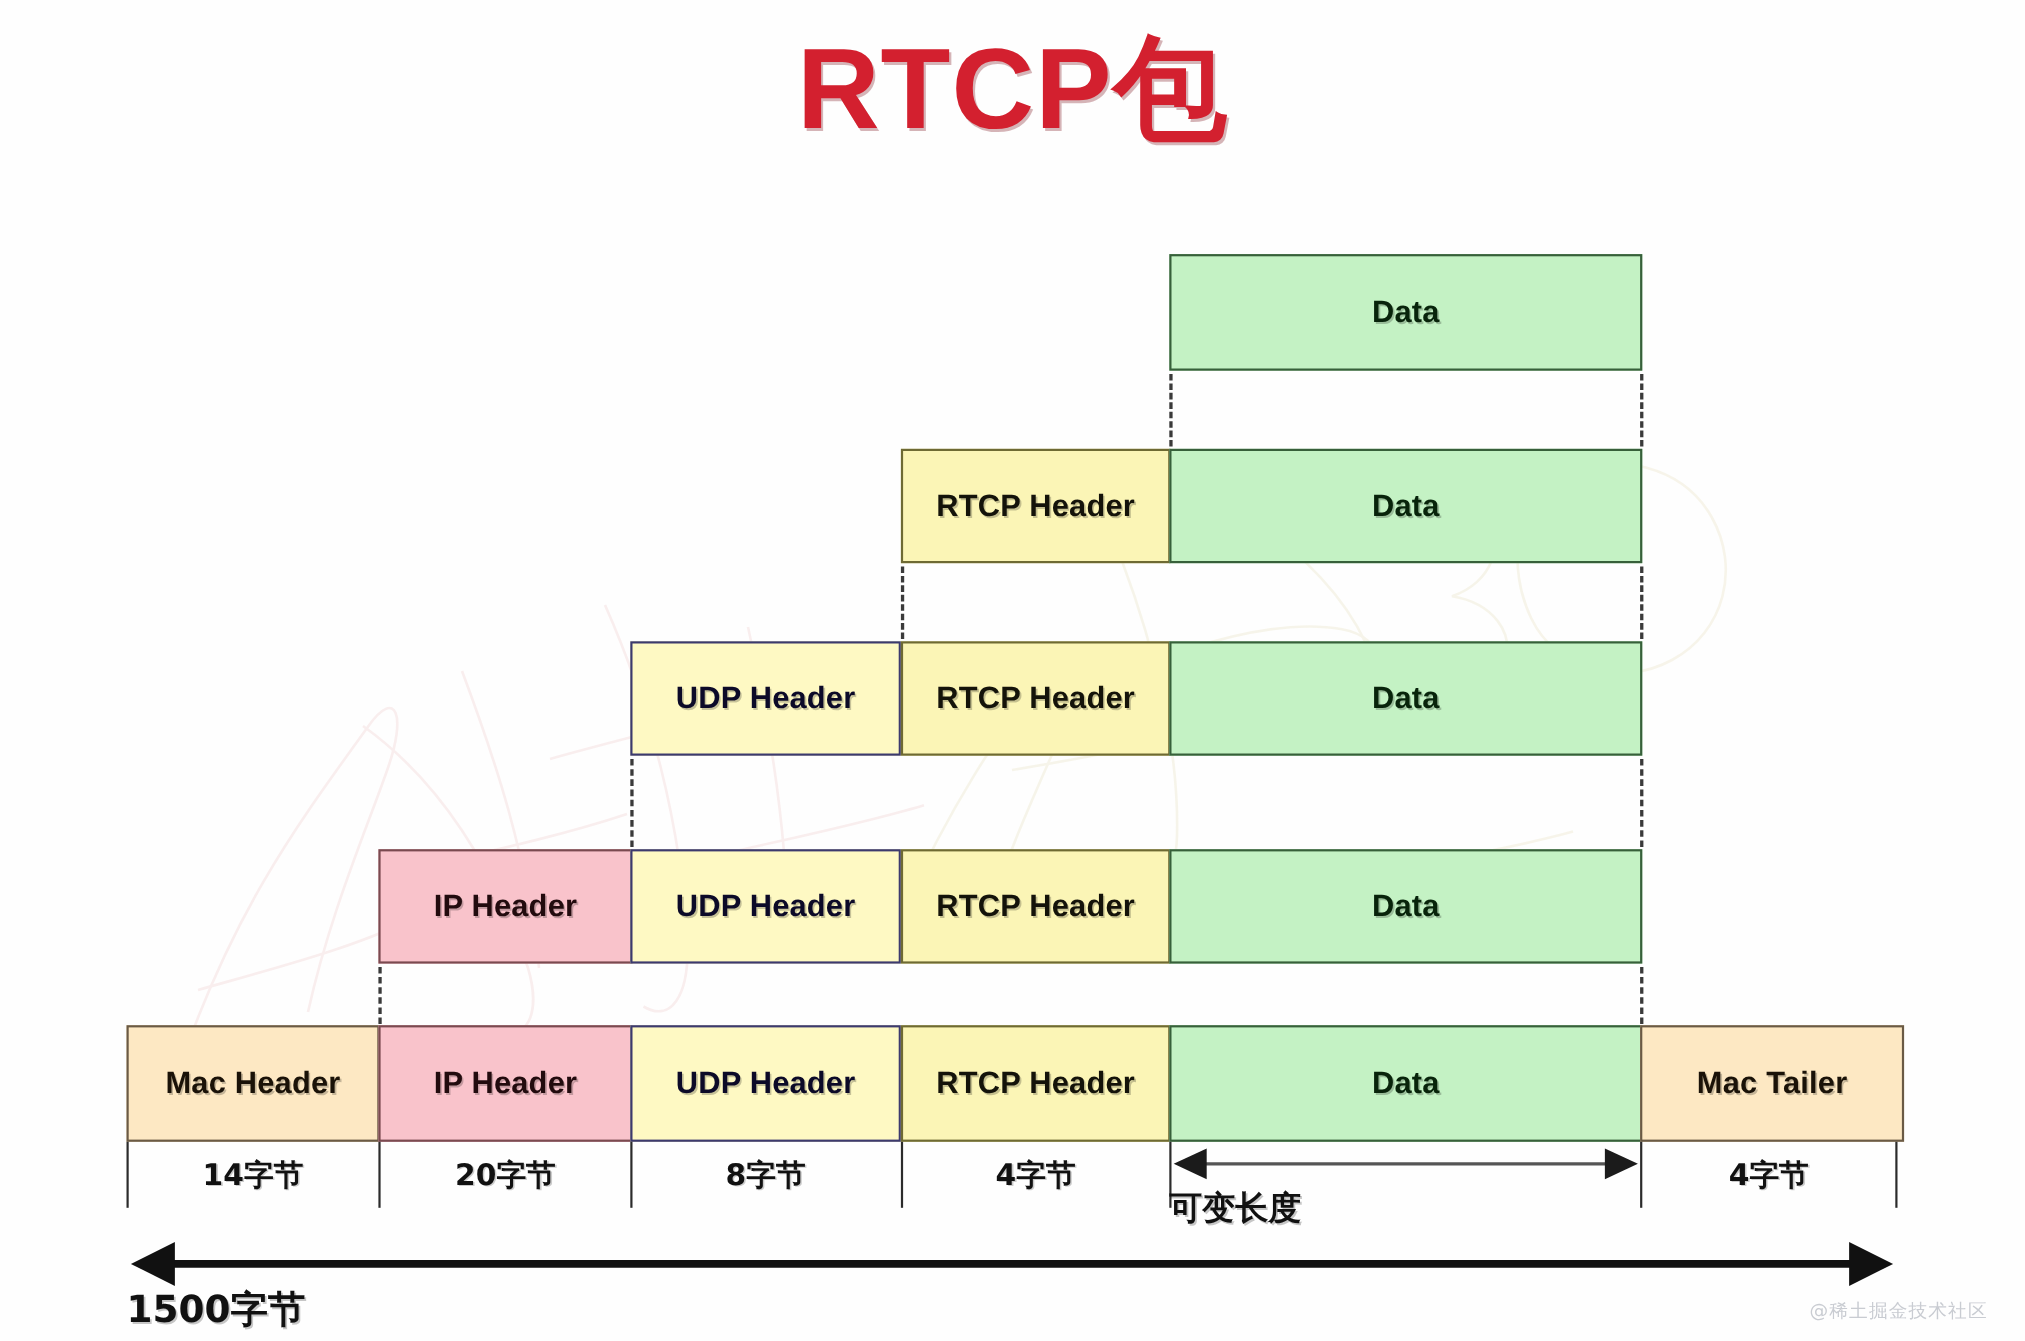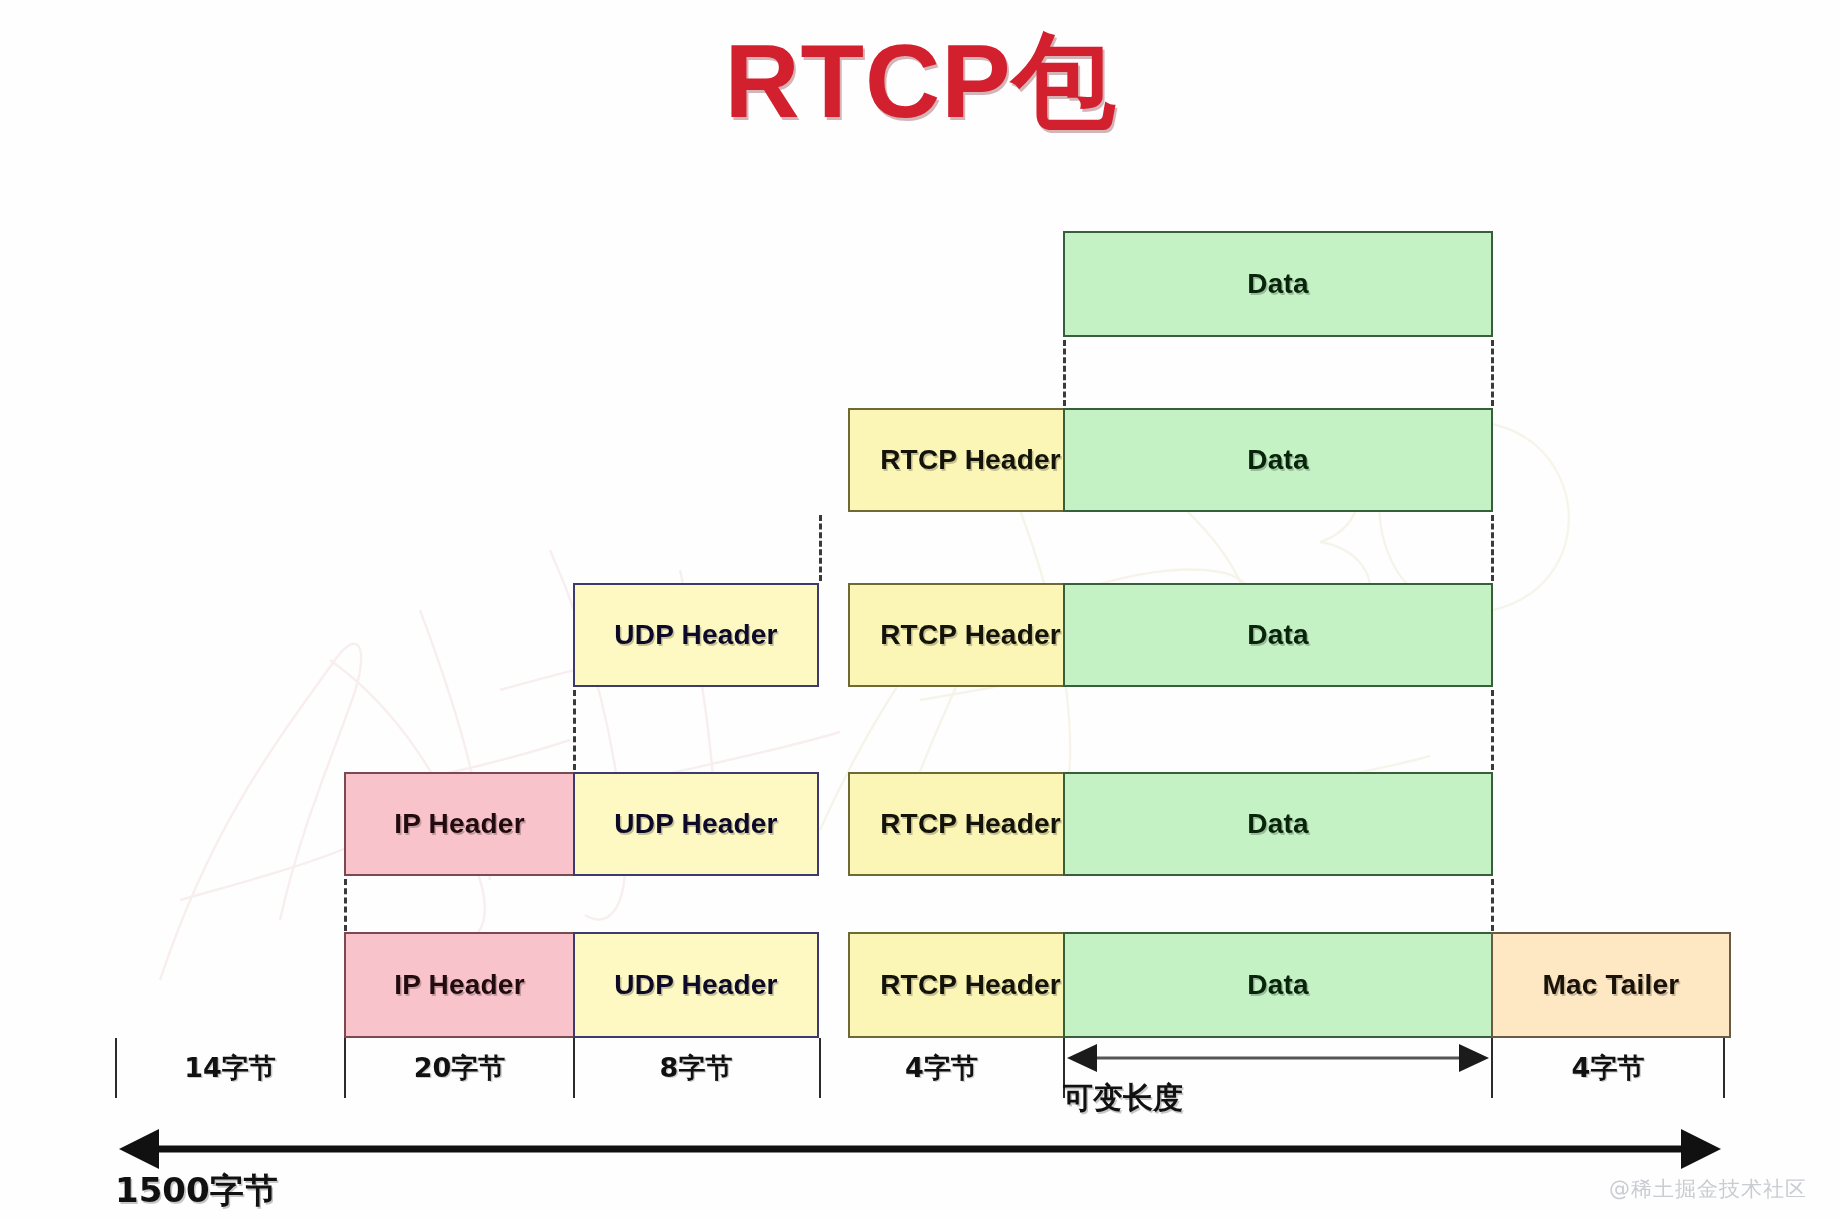--- a/index.html
+++ b/index.html
@@ -46,21 +46,21 @@
     top: 360px;
     width: 1500px;
     height: 700px;
     pointer-events: none;
     opacity: 0.30;
   }
   .wm-corner {
     position: absolute;
     right: 34px;
     bottom: 16px;
-    font-size: 21px;
+    font-size: 17px;
     color: #c9ccd2;
     letter-spacing: 1px;
     font-family: "DejaVu Sans", sans-serif;
     user-select: none;
   }
 
   
   .fld {
     position: absolute;
     box-sizing: border-box;
@@ -71,21 +71,21 @@
     font-size: 28px;
     font-weight: 700;
     letter-spacing: 0.2px;
     white-space: nowrap;
     text-shadow: 1.5px 1.5px 0 rgba(0,0,0,0.22);
     user-select: none;
   }
   .fld.mac   { background: #fde8c3; border-color: #6a5a45; color: #1a1208; }
   .fld.ip    { background: #f9c3cb; border-color: #7a4a50; color: #220b0e; }
   .fld.udp   { background: #fef9c3; border-color: #3c3a6e; color: #0c0a28; }
-  .fld.rtcp  { background: #fbf5b6; border-color: #6e6a33; color: #14130a; margin-left: 29px; }
+  .fld.rtcp  { background: #fbf5b6; border-color: #6e6a33; color: #14130a; }
   .fld.data  { background: #c4f2c4; border-color: #37603a; color: #08240b; }
 
   
   .byte-cell {
     position: absolute;
     box-sizing: border-box;
     display: flex;
     align-items: center;
     justify-content: center;
     font-size: 27px;
@@ -172,20 +172,21 @@
   <div class="dash" style="left:1491px; top:690px; height:80px;"></div>
 
   <div class="fld ip" style="left:344px; top:772px; width:231px; height:104px;">IP Header</div>
   <div class="fld udp" style="left:573px; top:772px; width:246px; height:104px;">UDP Header</div>
   <div class="fld rtcp" style="left:819px; top:772px; width:245px; height:104px;">RTCP Header</div>
   <div class="fld data" style="left:1063px; top:772px; width:430px; height:104px;">Data</div>
 
   <div class="dash" style="left:344px; top:879px; height:52px;"></div>
   <div class="dash" style="left:1491px; top:879px; height:52px;"></div>
 
+  <div class="fld mac" style="left:115px; top:932px; width:230px; height:106px;">Mac Header</div>
   <div class="fld ip" style="left:344px; top:932px; width:231px; height:106px;">IP Header</div>
   <div class="fld udp" style="left:573px; top:932px; width:246px; height:106px;">UDP Header</div>
   <div class="fld rtcp" style="left:819px; top:932px; width:245px; height:106px;">RTCP Header</div>
   <div class="fld data" style="left:1063px; top:932px; width:430px; height:106px;">Data</div>
   <div class="fld mac" style="left:1491px; top:932px; width:240px; height:106px;">Mac Tailer</div>
 
   <div class="tick" style="left:115px;  top:1038px; height:60px;"></div>
   <div class="tick" style="left:344px;  top:1038px; height:60px;"></div>
   <div class="tick" style="left:573px;  top:1038px; height:60px;"></div>
   <div class="tick" style="left:819px;  top:1038px; height:60px;"></div>

